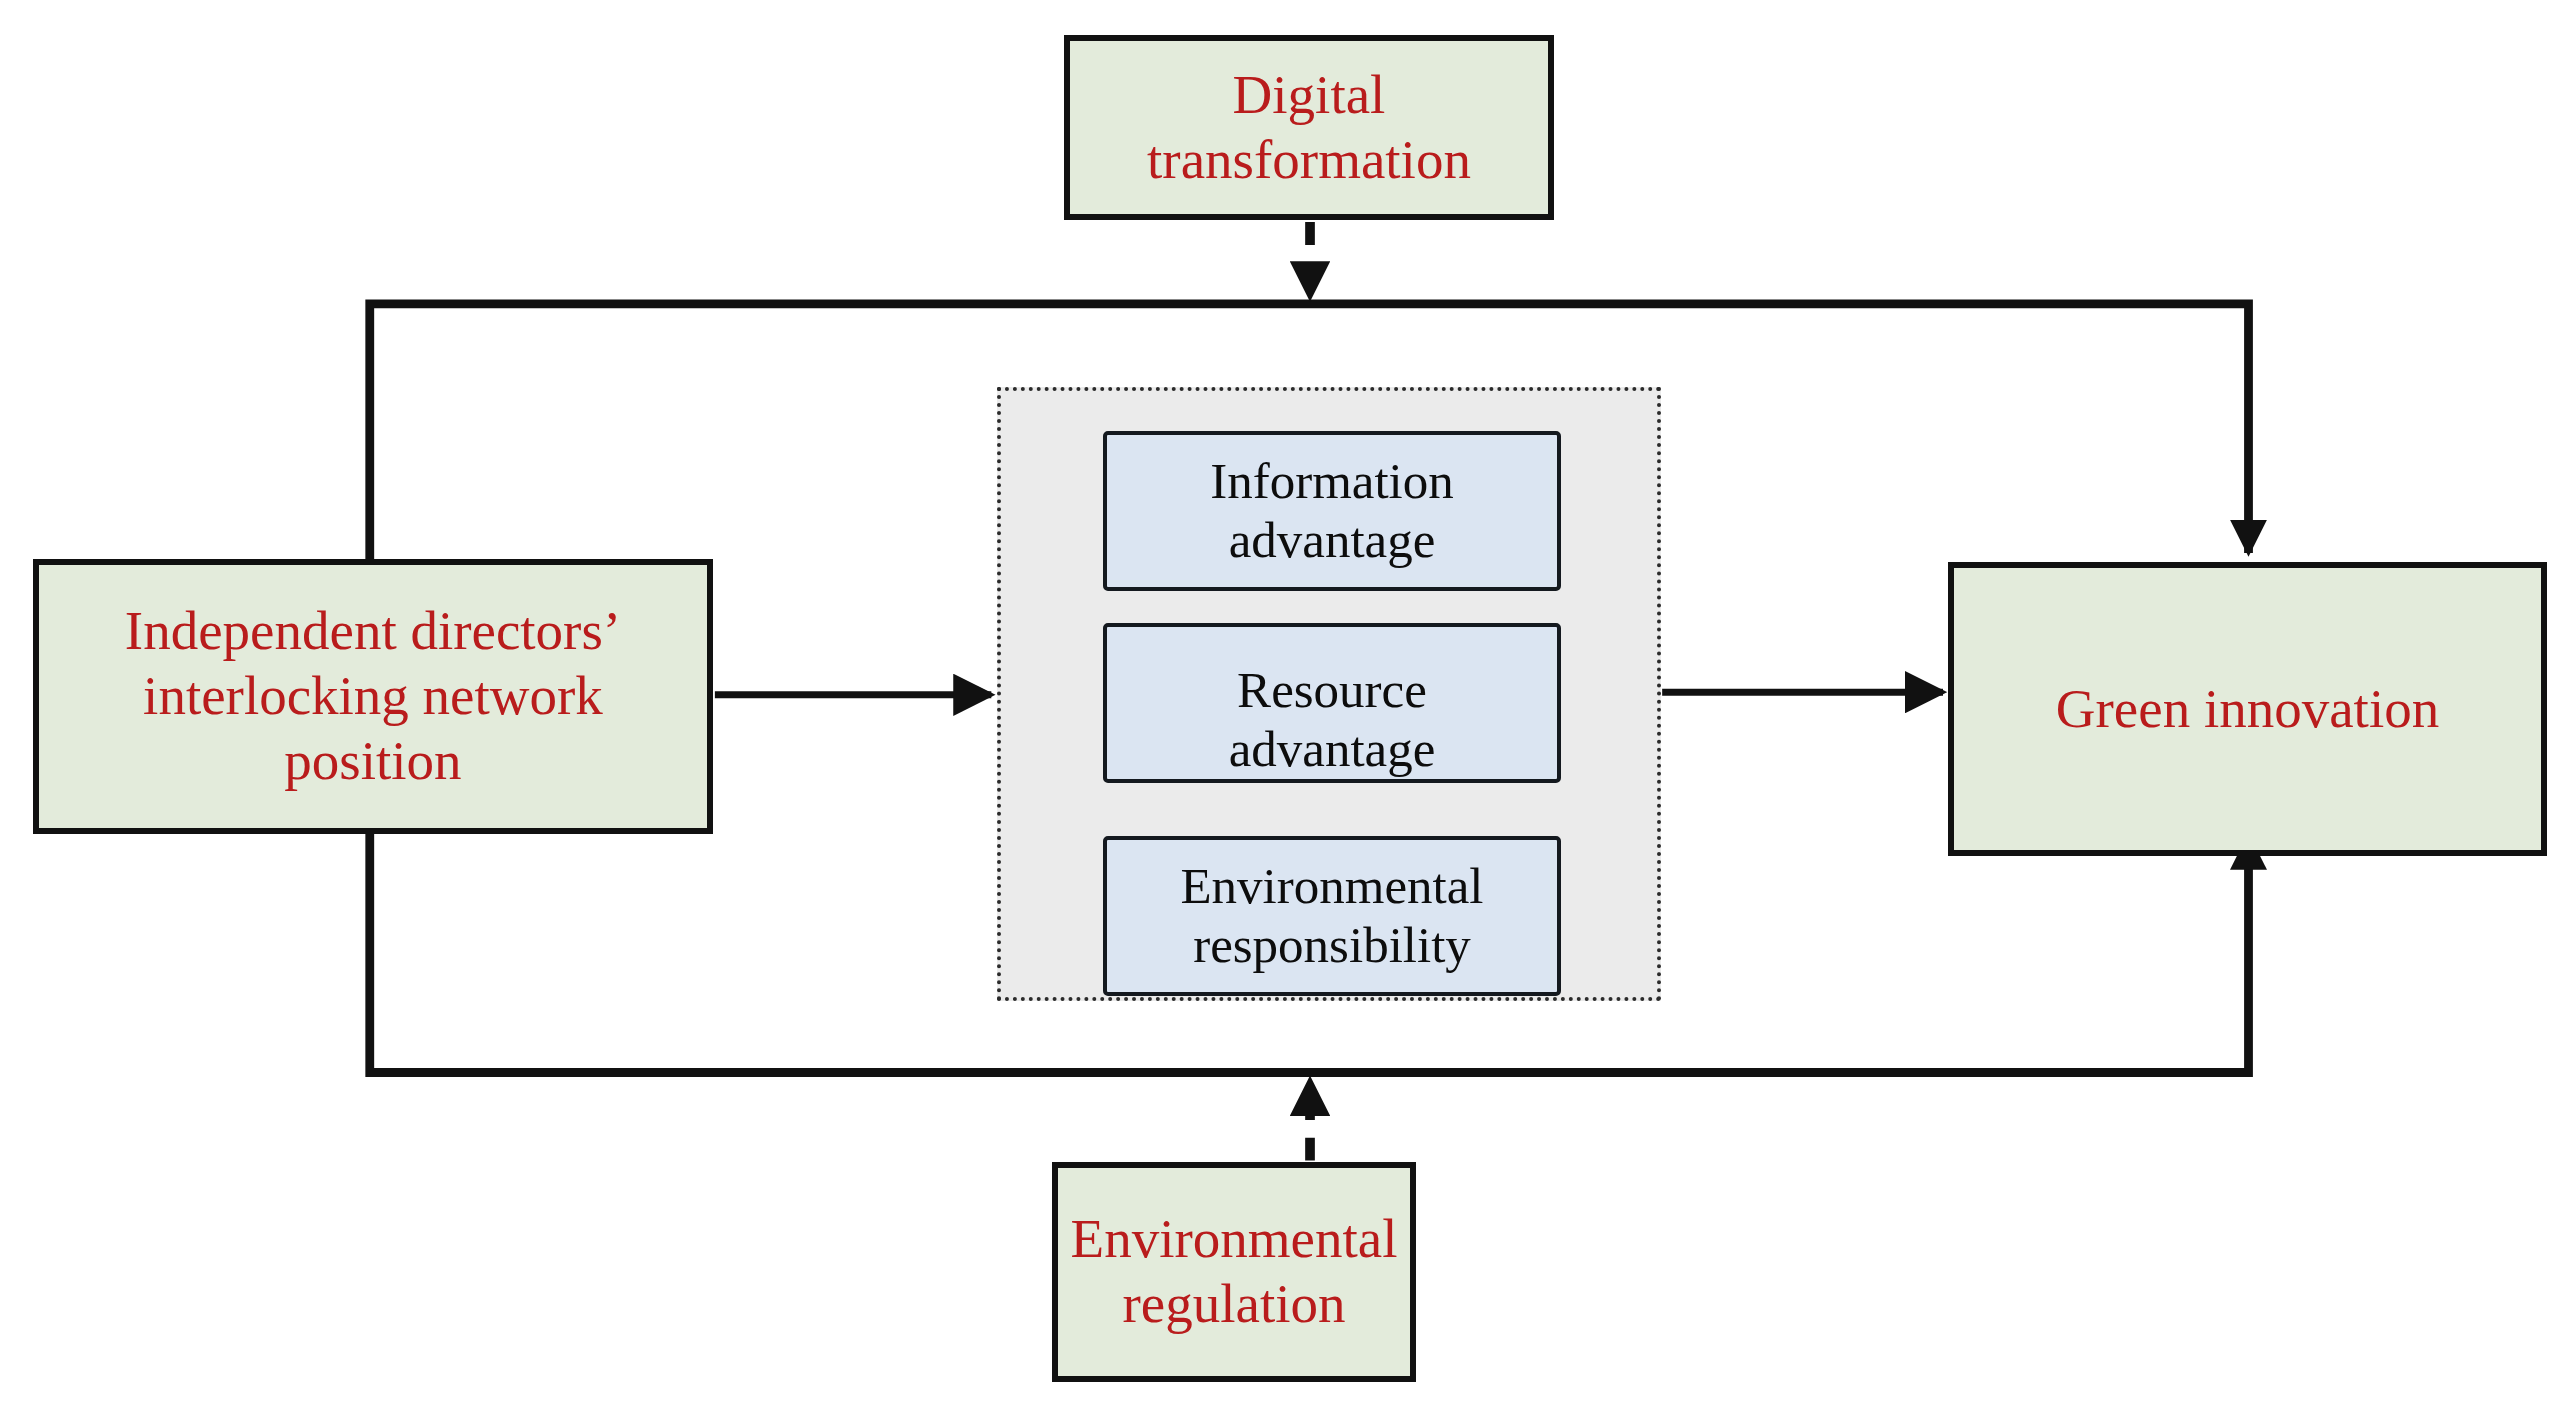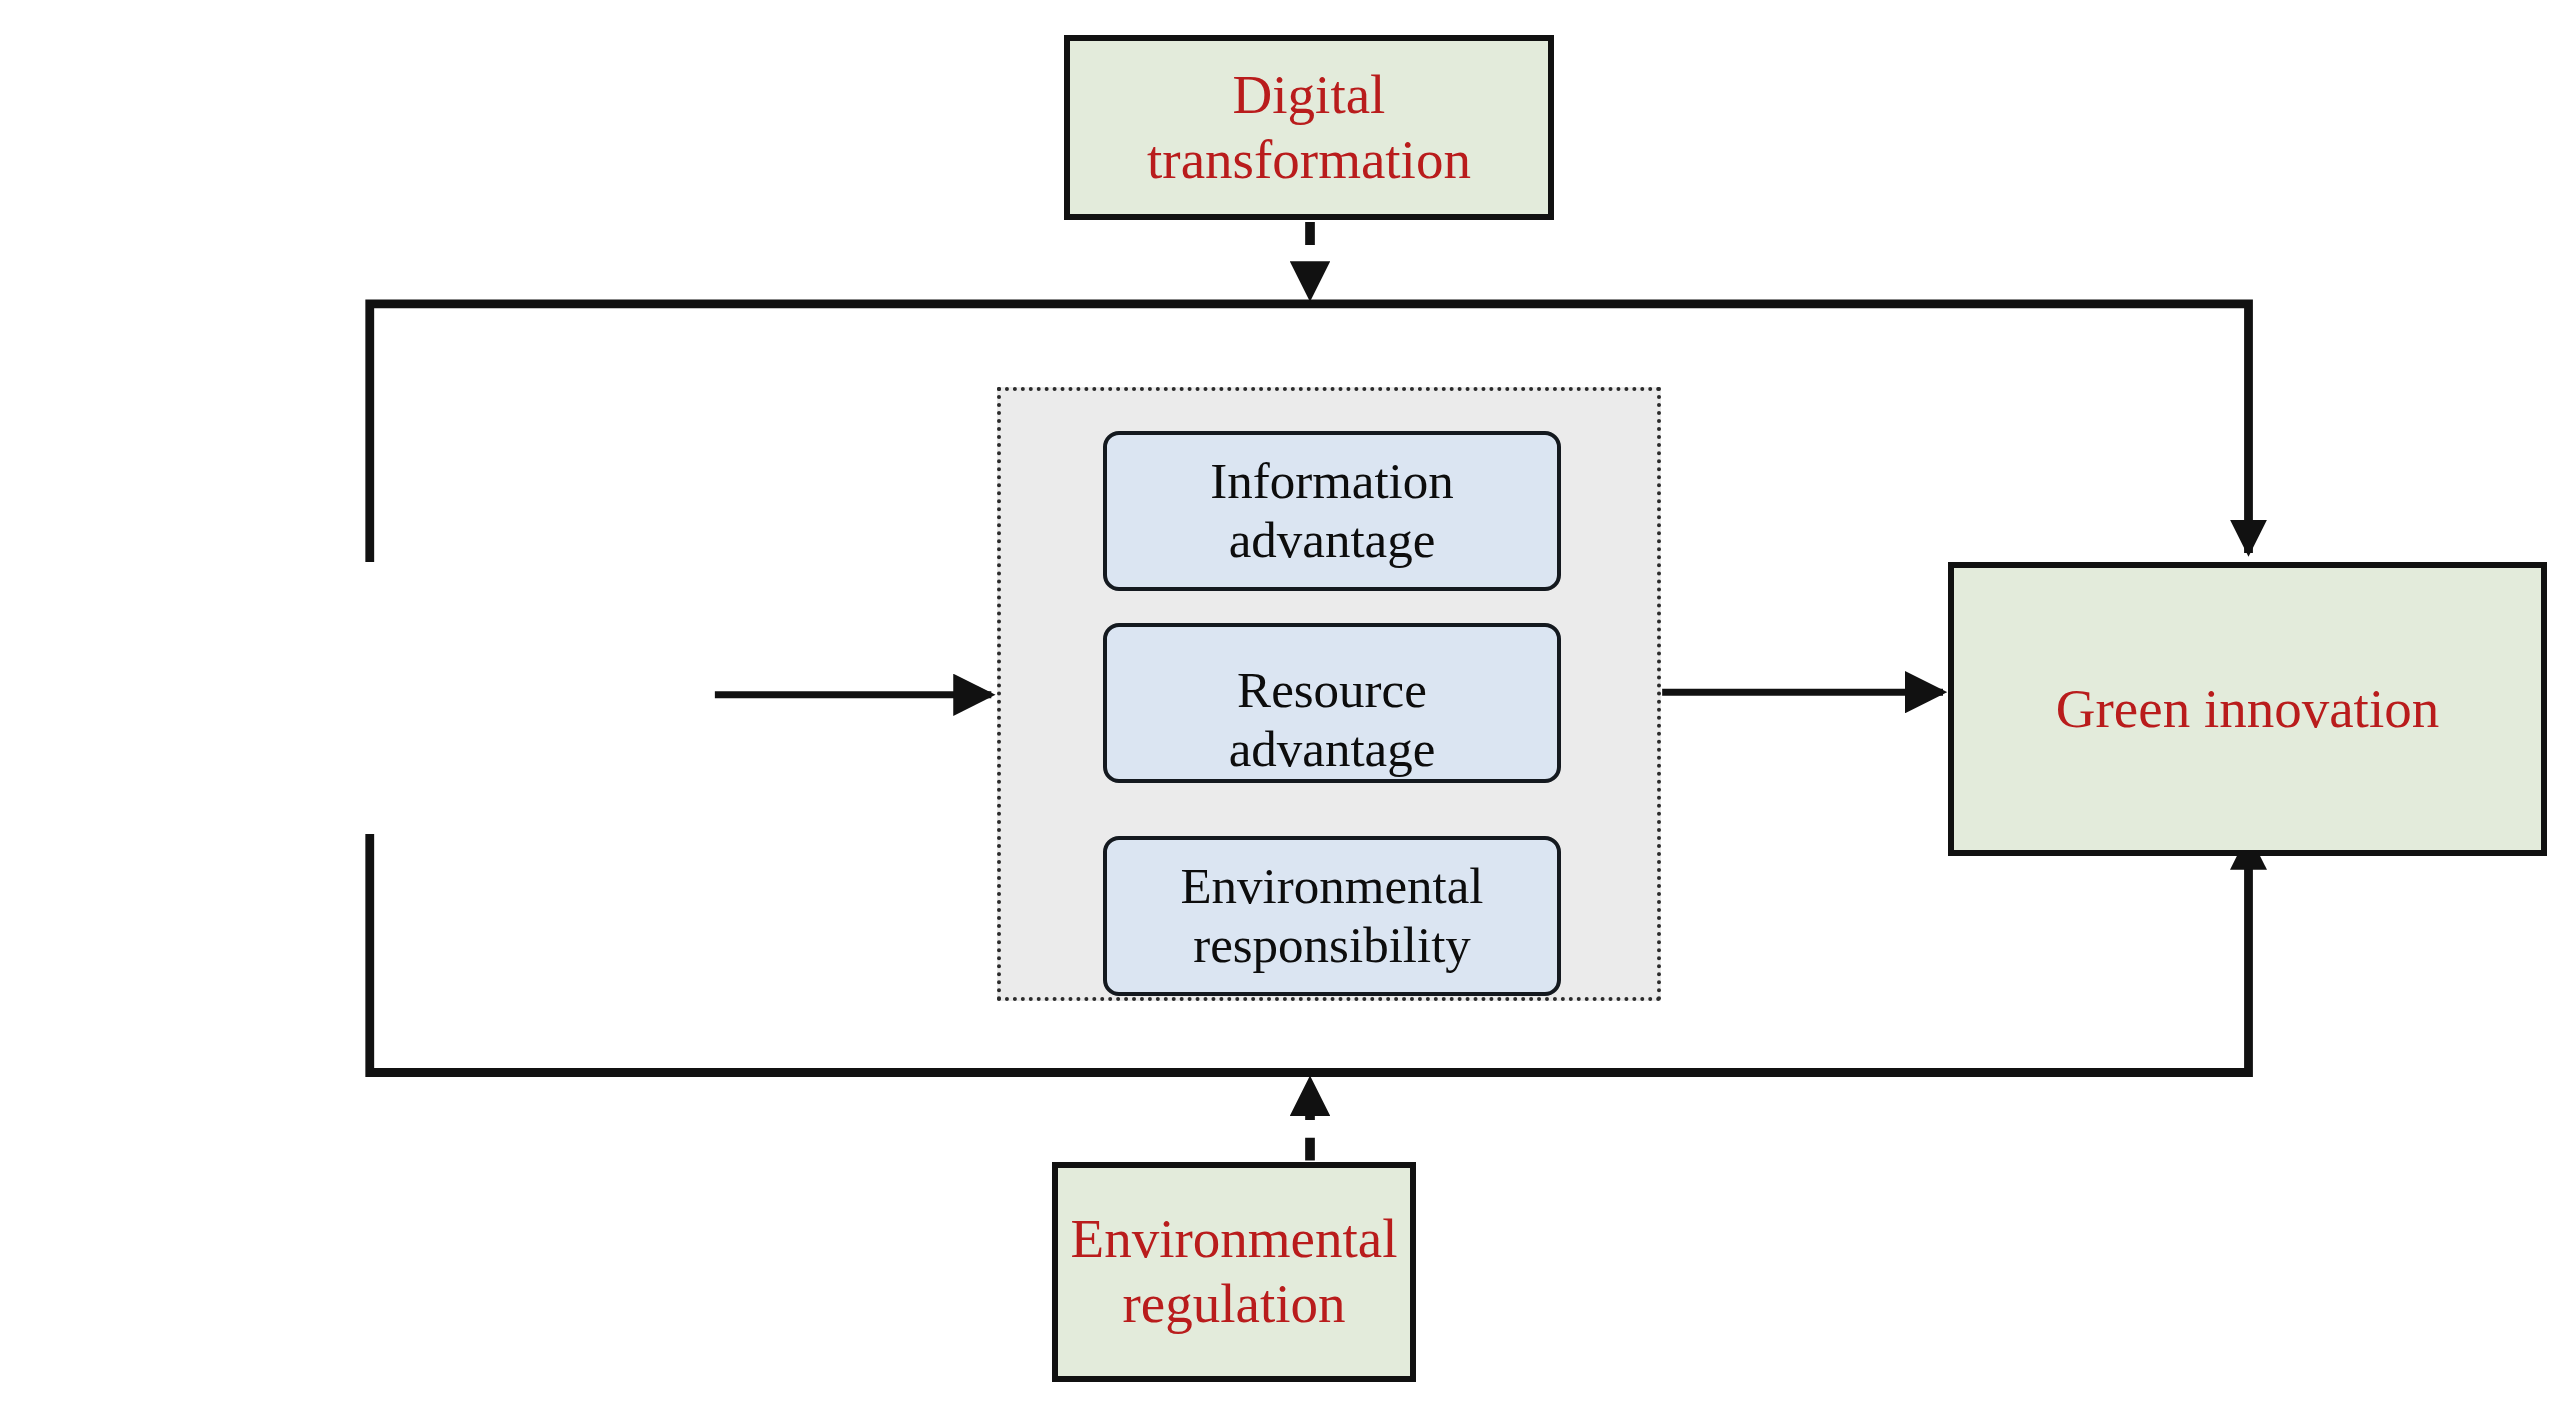--- a/index.html
+++ b/index.html
@@ -77,21 +77,21 @@
     z-index: 2;
   }
   .blue-box {
     position: absolute;
     left: 102px;
     width: 458px;
     height: 160px;
     box-sizing: border-box;
     background: #dbe5f2;
     border: 4.4px solid #14191f;
-    border-radius: 16px;
+    border-radius: 5px;
     display: flex;
     align-items: center;
     justify-content: center;
     text-align: center;
     font-size: 51px;
     line-height: 1.16;
     color: #0d0d0d;
   }
   .blue-box .boxtext { display: block; white-space: pre-line; padding: 0 5.3px; }
   #mediator-0 { top: 40px;  }
@@ -124,20 +124,25 @@
     <line x1="1488" y1="252" x2="1488" y2="338" stroke="#111111" stroke-width="11" stroke-dasharray="26 20" marker-end="url(#arrowhead-sm)"></line>
 
     <line x1="1488" y1="1318" x2="1488" y2="1226" stroke="#111111" stroke-width="11" stroke-dasharray="26 20" marker-end="url(#arrowhead-sm)"></line>
   </svg>
 
   <div class="green-box" id="box-digital-transformation">
     <span class="boxtext">Digital
 transformation</span>
   </div>
 
+  <div class="green-box" id="box-independent-directors">
+    <span class="boxtext">Independent directors’
+interlocking network
+position</span>
+  </div>
 
   <div class="green-box" id="box-green-innovation">
     <span class="boxtext">Green innovation</span>
   </div>
 
   <div class="green-box" id="box-environmental-regulation">
     <span class="boxtext">Environmental
 regulation</span>
   </div>
 

